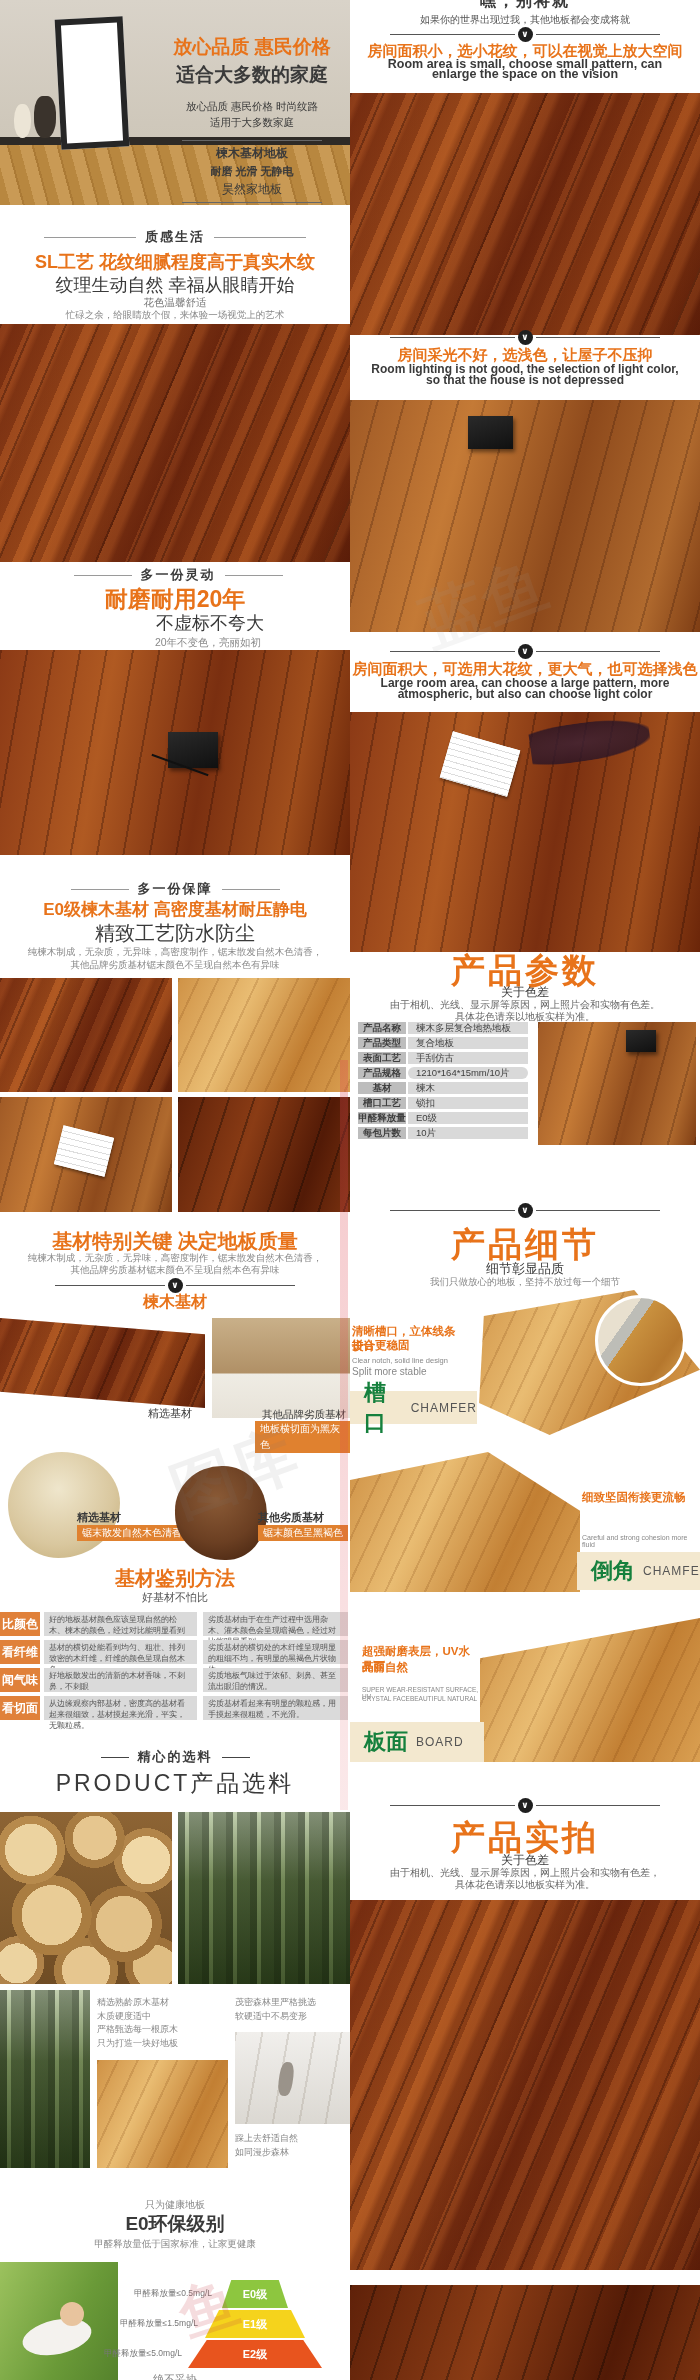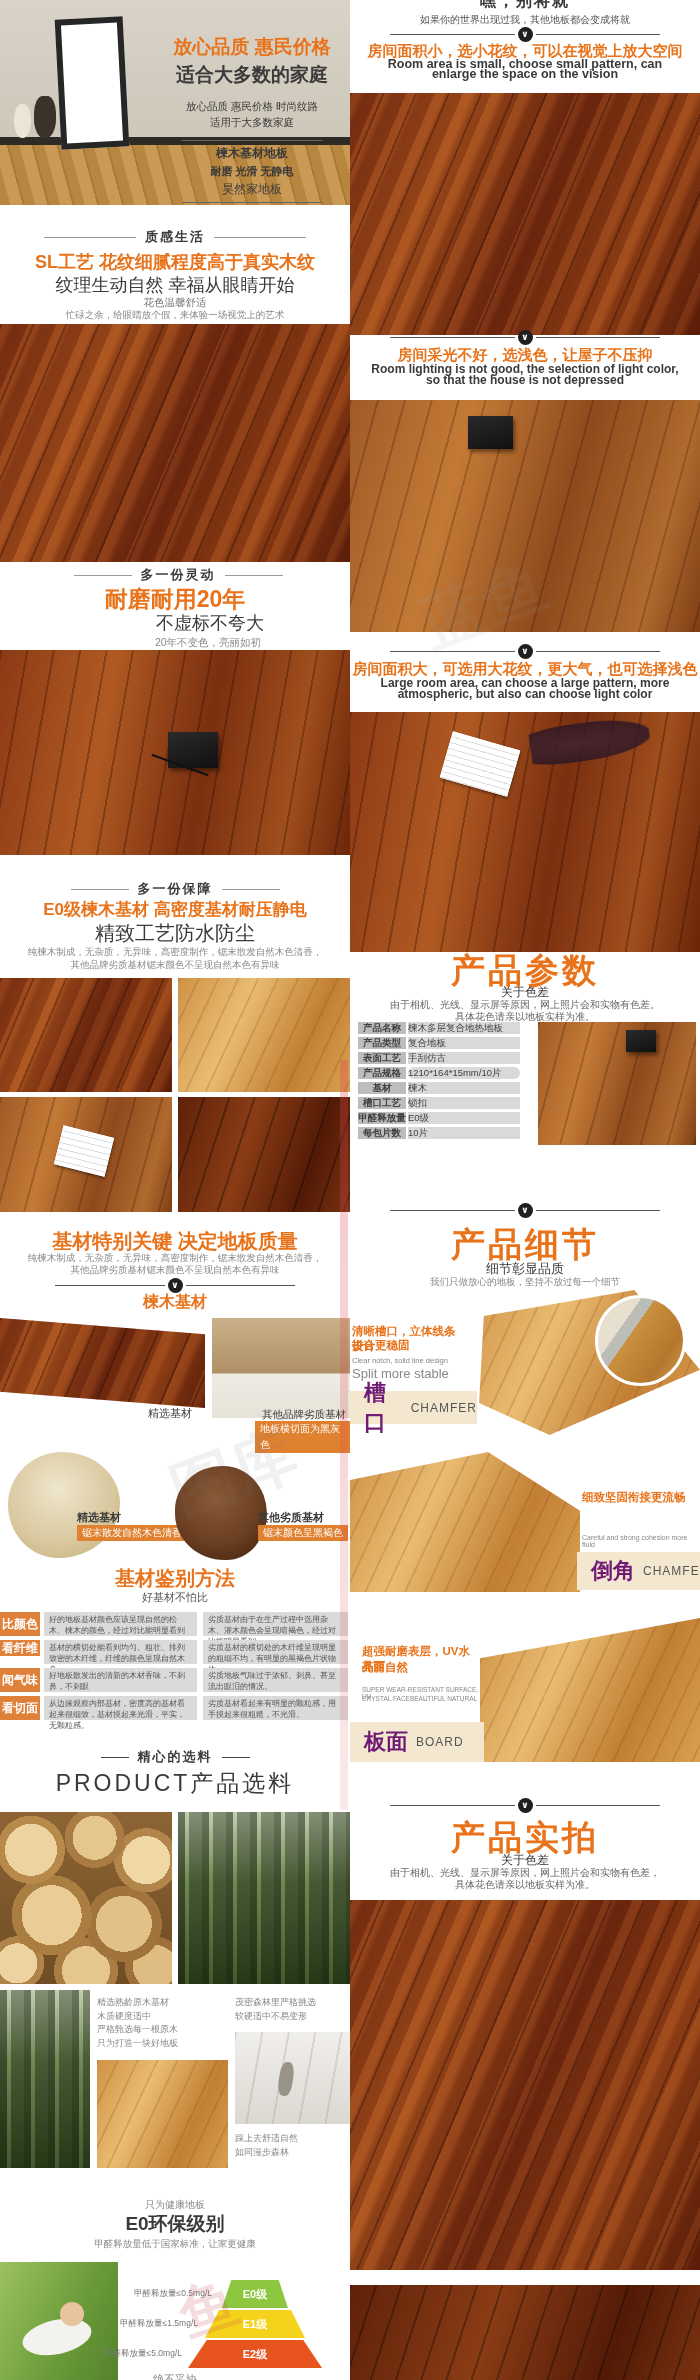--- a/index.html
+++ b/index.html
@@ -48,27 +48,27 @@
    linear-gradient(#d9e4ca,#6d8352 40%,#32451f 100%);}
   .grass{background:linear-gradient(115deg,#9cc25e,#6a9a38 60%,#55822c);}
   .floorlight{background:repeating-linear-gradient(100deg,rgba(150,140,125,.25) 0 2px,transparent 2px 26px),
    linear-gradient(#f1efec,#dbd8d2);}
   .pileA{border-radius:48% 52% 55% 45%/50% 48% 52% 50%;
    background:radial-gradient(circle at 45% 35%,#efe6cc,#d9c79e 60%,#c0a973);}
   .pileB{border-radius:52% 48% 45% 55%/48% 52% 50% 50%;
    background:radial-gradient(circle at 45% 35%,#8a5a36,#6b3f22 55%,#4e2a14 85%);}
   .badge{background:#e0812f;color:#fff;font-size:10px;line-height:16px;padding:0 5px;display:inline-block;}
   .lblbox{background:#f3e8cf;display:flex;align-items:center;padding-left:14px;}
-  .lblbox .z{font-size:22px;font-weight:bold;color:#701a75;}
+  .lblbox .z{font-size:22px;font-weight:bold;color:#15803d;}
   .lblbox .e{font-size:12px;color:#555;margin-left:8px;letter-spacing:1px;}
   .rowhdr{background:#e0813a;color:#fff;font-weight:bold;font-size:12px;display:flex;
           align-items:center;justify-content:center;}
   .cell{background:#dadada;color:#555;font-size:8px;line-height:1.4;padding:2px 5px;}
   .pk{background:#bdbdbd;color:#3f3f3f;font-size:9.5px;font-weight:bold;text-align:center;line-height:12px;}
-  .pv{background:#d9d9d9;color:#3f3f3f;font-size:9.5px;line-height:12px;}
+  .pv{background:#d9d9d9;color:#3f3f3f;font-size:9.5px;line-height:12px;padding-left:8px;}
   .plug{background:linear-gradient(160deg,#2a2a2a,#101010);box-shadow:2px 3px 4px rgba(0,0,0,.45);}
   .book{background:repeating-linear-gradient(180deg,#fff 0 5px,#ddd 5px 6px),#fff;
         box-shadow:1px 2px 3px rgba(0,0,0,.4);}
   .circ{border-radius:50%;border:3px solid #fff;
         background:linear-gradient(125deg,#e8e0cf 0 30%,#bdbdb7 30% 40%,#c9913f 40%,#b5772d 75%,#d49b4c);}
   .wm{color:rgba(200,60,70,.18);font-weight:bold;pointer-events:none;}
   .pyr{clip-path:polygon(14% 0,86% 0,100% 100%,0 100%);color:#fff;font-weight:bold;
        font-size:11px;text-align:center;}
   .pv-lab{font-size:8.5px;color:#777;text-align:right;}
 </style>
@@ -161,21 +161,21 @@
     <div class="abs pileB" style="left:175px;top:1466px;width:92px;height:94px;"></div>
     <div class="abs dk" style="left:258px;top:1510px;width:90px;font-size:11px;font-weight:bold;">其他劣质基材</div>
     <div class="abs badge" style="left:258px;top:1525px;">锯末颜色呈黑褐色</div>
 
     <div class="abs ctr o" style="left:0;top:1565px;width:350px;font-size:20px;">基材鉴别方法</div>
     <div class="abs ctr gy" style="left:0;top:1590px;width:350px;font-size:11px;color:#555;">好基材不怕比</div>
 
     <div class="abs rowhdr" style="left:0;top:1612px;width:40px;height:24px;">比颜色</div>
     <div class="abs cell" style="left:44px;top:1612px;width:143px;height:20px;">好的地板基材颜色应该呈现自然的松木、楝木的颜色，经过对比能明显看到</div>
     <div class="abs cell" style="left:203px;top:1612px;width:135px;height:20px;">劣质基材由于在生产过程中选用杂木、灌木颜色会呈现暗褐色，经过对比能明显看到</div>
-    <div class="abs rowhdr" style="left:0;top:1640px;width:40px;height:16px;">看纤维</div>
+    <div class="abs rowhdr" style="left:0;top:1640px;width:40px;height:24px;">看纤维</div>
     <div class="abs cell" style="left:44px;top:1640px;width:143px;height:20px;">基材的横切处能看到均匀、粗壮、排列致密的木纤维，纤维的颜色呈现自然木色</div>
     <div class="abs cell" style="left:203px;top:1640px;width:135px;height:20px;">劣质基材的横切处的木纤维呈现明显的粗细不均，有明显的黑褐色片状物体。</div>
     <div class="abs rowhdr" style="left:0;top:1668px;width:40px;height:24px;">闻气味</div>
     <div class="abs cell" style="left:44px;top:1668px;width:143px;height:20px;">好地板散发出的清新的木材香味，不刺鼻，不刺眼</div>
     <div class="abs cell" style="left:203px;top:1668px;width:135px;height:20px;">劣质地板气味过于浓郁、刺鼻、甚至流出眼泪的情况。</div>
     <div class="abs rowhdr" style="left:0;top:1696px;width:40px;height:24px;">看切面</div>
     <div class="abs cell" style="left:44px;top:1696px;width:143px;height:20px;">从边缘观察内部基材，密度高的基材看起来很细致，基材摸起来光滑，平实，无颗粒感。</div>
     <div class="abs cell" style="left:203px;top:1696px;width:135px;height:20px;">劣质基材看起来有明显的颗粒感，用手摸起来很粗糙，不光滑。</div>
 
     <div class="abs hdr" style="left:0;top:1748px;width:350px;">
@@ -301,21 +301,21 @@
     </div>
     <div class="abs big-o" style="left:0;top:1222px;width:350px;">产品细节</div>
     <div class="abs ctr dk" style="left:0;top:1260px;width:350px;font-size:13px;">细节彰显品质</div>
     <div class="abs ctr gy" style="left:0;top:1276px;width:350px;font-size:9.5px;">我们只做放心的地板，坚持不放过每一个细节</div>
 
     <div class="abs wd3" style="left:115px;top:1290px;width:235px;height:145px;clip-path:polygon(8% 18%,72% 0,100% 55%,36% 100%,6% 78%);"></div>
     <div class="abs circ" style="left:245px;top:1295px;width:85px;height:85px;"></div>
     <div class="abs o" style="left:2px;top:1324px;width:112px;font-size:11.5px;">清晰槽口，立体线条设计</div>
     <div class="abs o" style="left:2px;top:1338px;width:112px;font-size:11.5px;">拼合更稳固</div>
     <div class="abs gy" style="left:2px;top:1356px;width:112px;font-size:7.5px;">Clear notch, solid line design</div>
-    <div class="abs gy" style="left:2px;top:1366px;width:112px;font-size:13px;">Split more stable</div>
+    <div class="abs gy" style="left:2px;top:1366px;width:112px;font-size:10px;">Split more stable</div>
     <div class="abs lblbox" style="left:0;top:1391px;width:113px;height:33px;">
       <span class="z">槽口</span>
       <span class="e">CHAMFER</span>
     </div>
 
     <div class="abs wd3" style="left:0;top:1452px;width:230px;height:140px;clip-path:polygon(0 20%,60% 0,100% 42%,100% 100%,0 100%);"></div>
     <div class="abs o" style="left:232px;top:1490px;width:118px;font-size:11.5px;">细致坚固衔接更流畅</div>
     <div class="abs gy" style="left:232px;top:1534px;width:118px;font-size:7px;">Careful and strong cohesion more fluid</div>
     <div class="abs lblbox" style="left:227px;top:1552px;width:123px;height:38px;">
       <span class="z">倒角</span>

